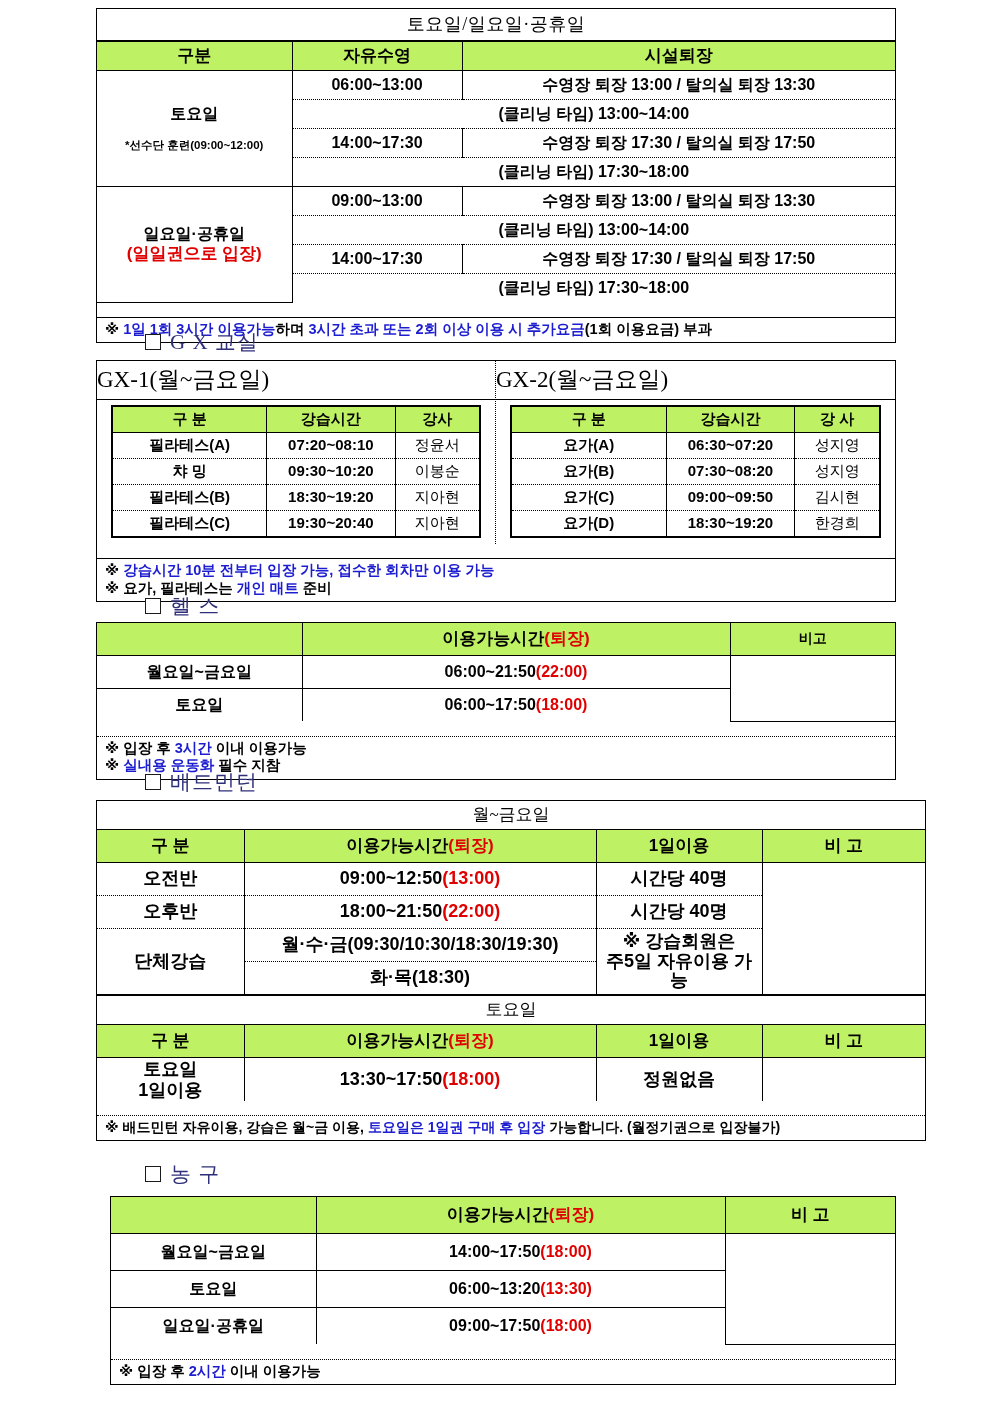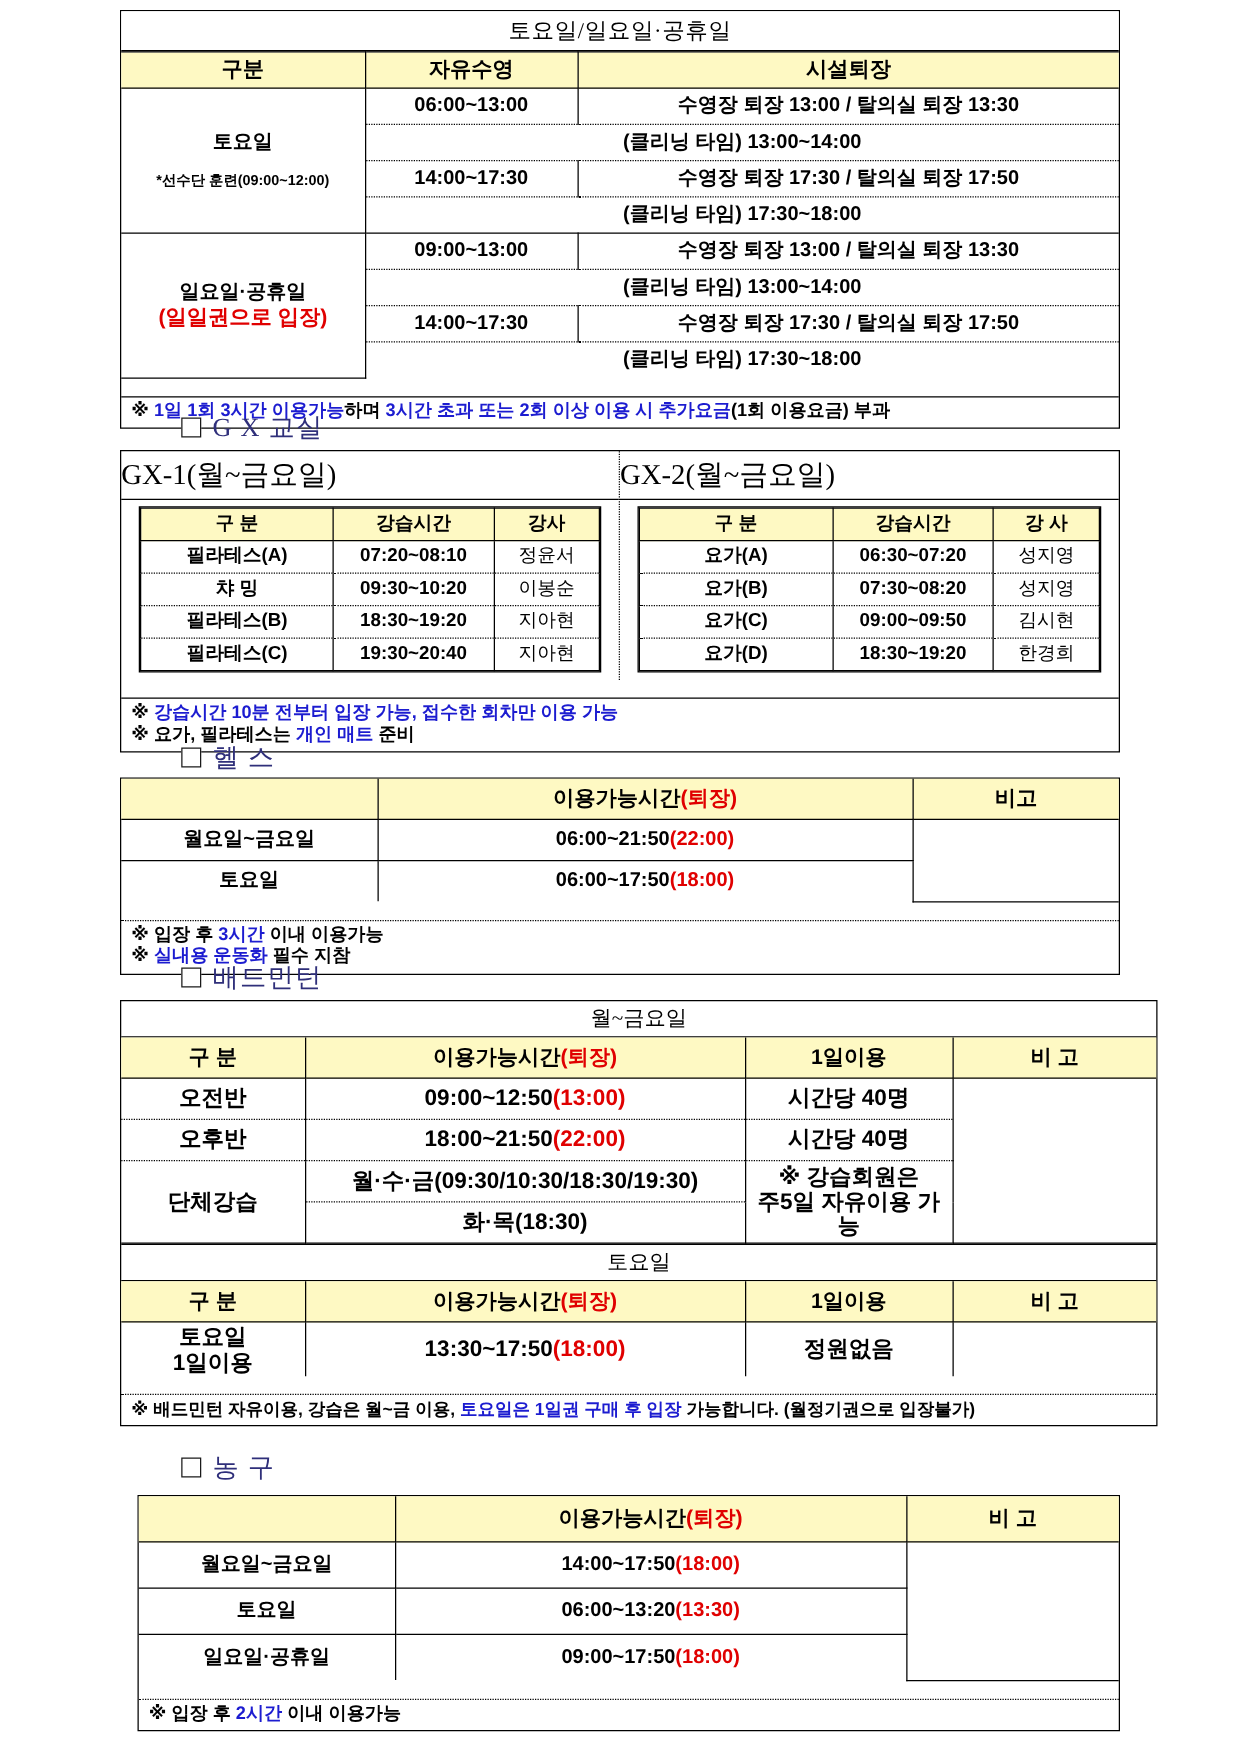--- a/index.html
+++ b/index.html
@@ -38,21 +38,21 @@
   table.t td, table.t th {
     border: 1px solid #000;
     text-align: center;
     vertical-align: middle;
     padding: 1px 2px;
     font-weight: bold;
     color: #000;
     line-height: 1.1;
   }
   .hd {
-    background: #fef9c3;
+    background: #bef264;
   }
   .dotb { border-bottom: 1px dotted #000 !important; }
   .dott { border-top: 1px dotted #000 !important; }
   .nol { border-left: none !important; }
   .nor { border-right: none !important; }
   .not { border-top: none !important; }
   .nob { border-bottom: none !important; }
 
   
   .sechead {
@@ -323,21 +323,21 @@
     <table class="t">
       <colgroup>
           <col style="width:205px">
           <col>
           <col style="width:165px">
         </colgroup>
       <tbody>
         <tr>
           <td class="hd nol not"></td>
           <td class="hd not" style="font-size:17px"><span>이용가능시간</span><span class="red">(퇴장)</span></td>
-          <td class="hd nor not" style="font-size:17px">비고</td>
+          <td class="hd nor not" style="font-size:14px">비고</td>
         </tr>
         <tr>
           <td class="nol">월요일~금요일</td>
           <td><span>06:00~21:50</span><span class="red">(22:00)</span></td>
           <td rowspan="2" class="nor"></td>
         </tr>
         <tr>
           <td class="nol nob">토요일</td>
           <td class="nob"><span>06:00~17:50</span><span class="red">(18:00)</span></td>
         </tr>

